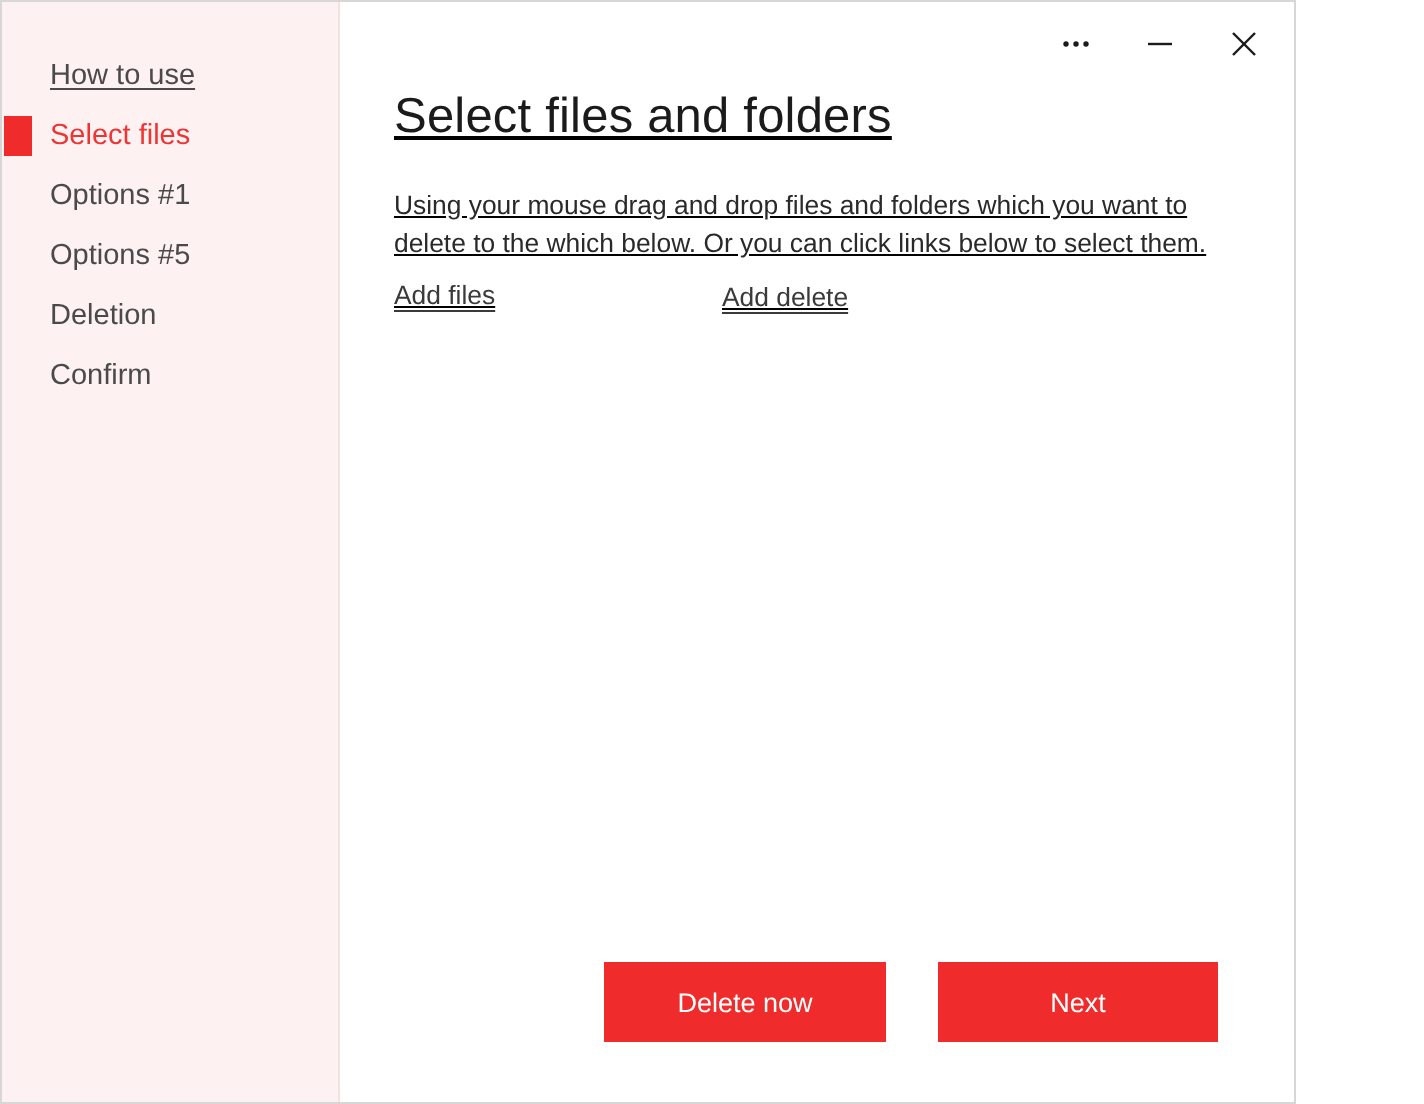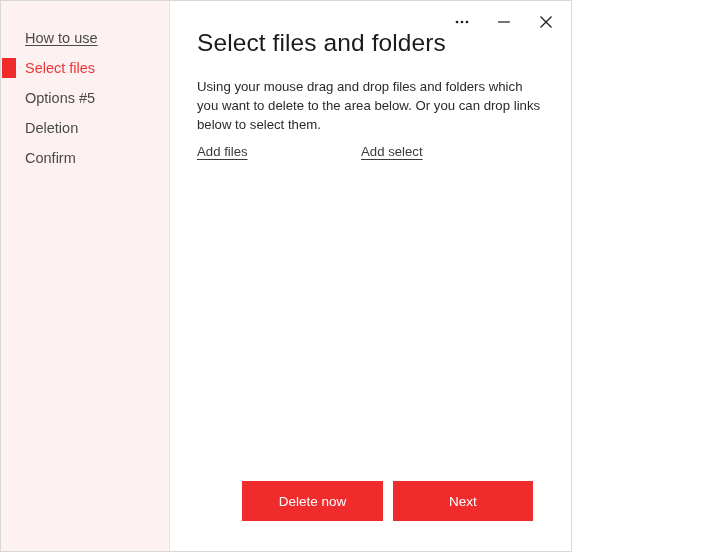--- a/index.html
+++ b/index.html
@@ -7,21 +7,21 @@
     padding: 0;
     background: #ffffff;
   }
   body {
     font-family: "Liberation Sans", sans-serif;
     -webkit-font-smoothing: antialiased;
   }
 
   #window {
     position: relative;
-    width: 572px;
+    width: 648px;
     height: 552px;
     box-sizing: border-box;
     border: 1px solid #d7d7d7;
     background: #ffffff;
     overflow: hidden;
     display: flex;
   }
 
   
   #sidebar {
@@ -95,21 +95,22 @@
     background: transparent;
     border: none;
     padding: 0;
   }
   .win-btn svg { display: block; }
 
   #content {
     position: absolute;
     left: 27px;
     right: 30px;
-    top: 28px;
+    top: 44px;
+    text-decoration: underline;
   }
 
   #page-title {
     font-size: 24.5px;
     color: #1b1b1b;
     font-weight: normal;
     margin: 0;
     letter-spacing: 0.1px;
   }
 
@@ -159,39 +160,43 @@
     font-size: 13.5px;
     font-family: "Liberation Sans", sans-serif;
     border: none;
     padding: 0;
     cursor: pointer;
     display: flex;
     align-items: center;
     justify-content: center;
     text-align: right;
   }
-  #btn-next { margin-left: 10px; width: 140px; }
+  #btn-next { margin-left: 26px; width: 140px; }
 </style>
 </head>
 <body>
 
 <div id="window">
 
   <div id="sidebar">
 
     <div class="nav-item link">
       
       <span class="nav-label">How to use</span>
     </div>
 
     <div class="nav-item active">
       <span class="nav-marker"></span>
       <span class="nav-label">Select files</span>
     </div>
 
+    <div class="nav-item">
+      
+      <span class="nav-label">Options #1</span>
+    </div>
 
     <div class="nav-item">
       
       <span class="nav-label">Options #5</span>
     </div>
 
     <div class="nav-item">
       
       <span class="nav-label">Deletion</span>
     </div>
@@ -232,27 +237,27 @@
             <line x1="3.5" y1="3.5" x2="14.5" y2="14.5" stroke="#1b1b1b" stroke-width="1.2"></line>
             <line x1="14.5" y1="3.5" x2="3.5" y2="14.5" stroke="#1b1b1b" stroke-width="1.2"></line>
           </svg>
         </span>
       </button>
 
     </div>
 
     <div id="content">
       <h1 id="page-title">Select files and folders</h1>
-      <p id="page-desc">Using your mouse drag and drop files and folders which you want to delete to the area below. Or you can drop links below to select them.</p>
+      <p id="page-desc">Using your mouse drag and drop files and folders which you want to delete to the which below. Or you can click links below to select them.</p>
 
       <div id="links-row">
         <span id="link-add-files">
           <span class="content-link">Add files</span>
         </span>
-        <span class="content-link">Add select</span>
+        <span class="content-link">Add delete</span>
       </div>
     </div>
 
     <div id="drop-area"></div>
 
     <div id="footer">
       <button class="action-btn" id="btn-delete-now">Delete now</button>
       <button class="action-btn" id="btn-next">Next</button>
     </div>
 

